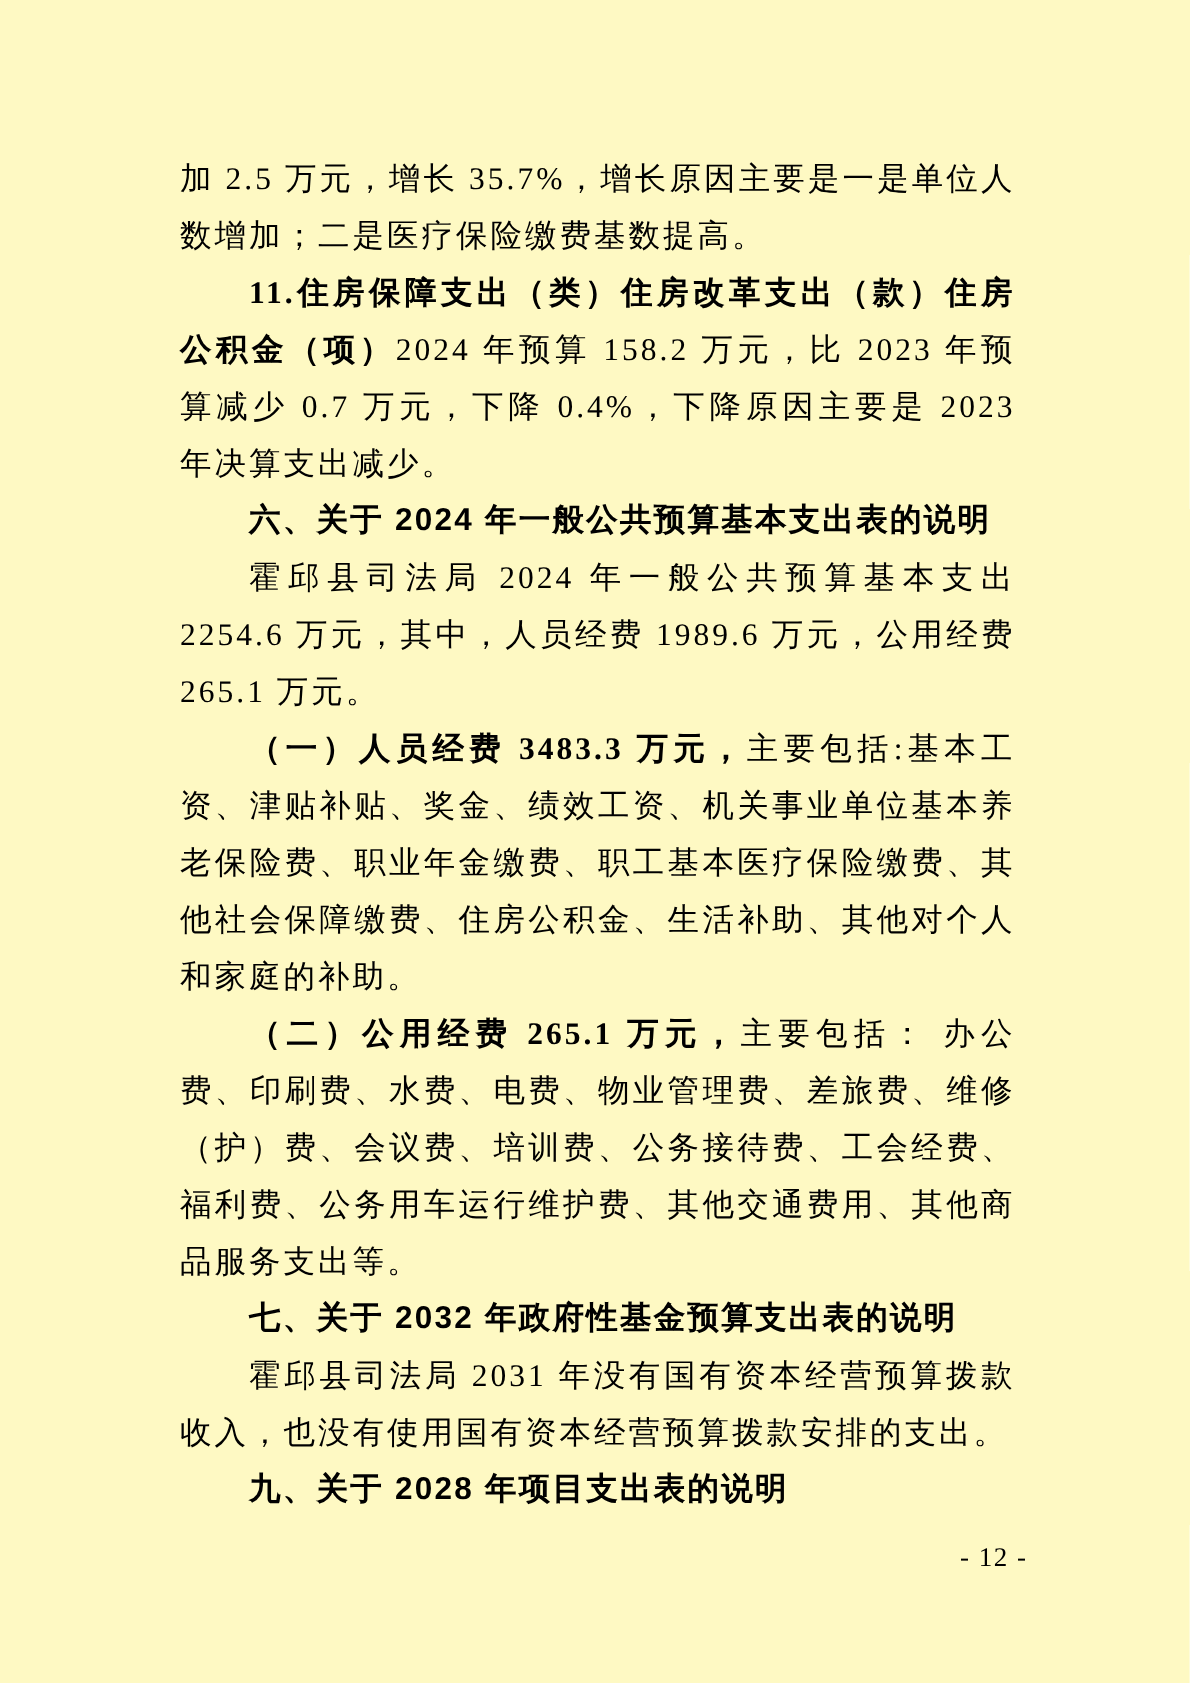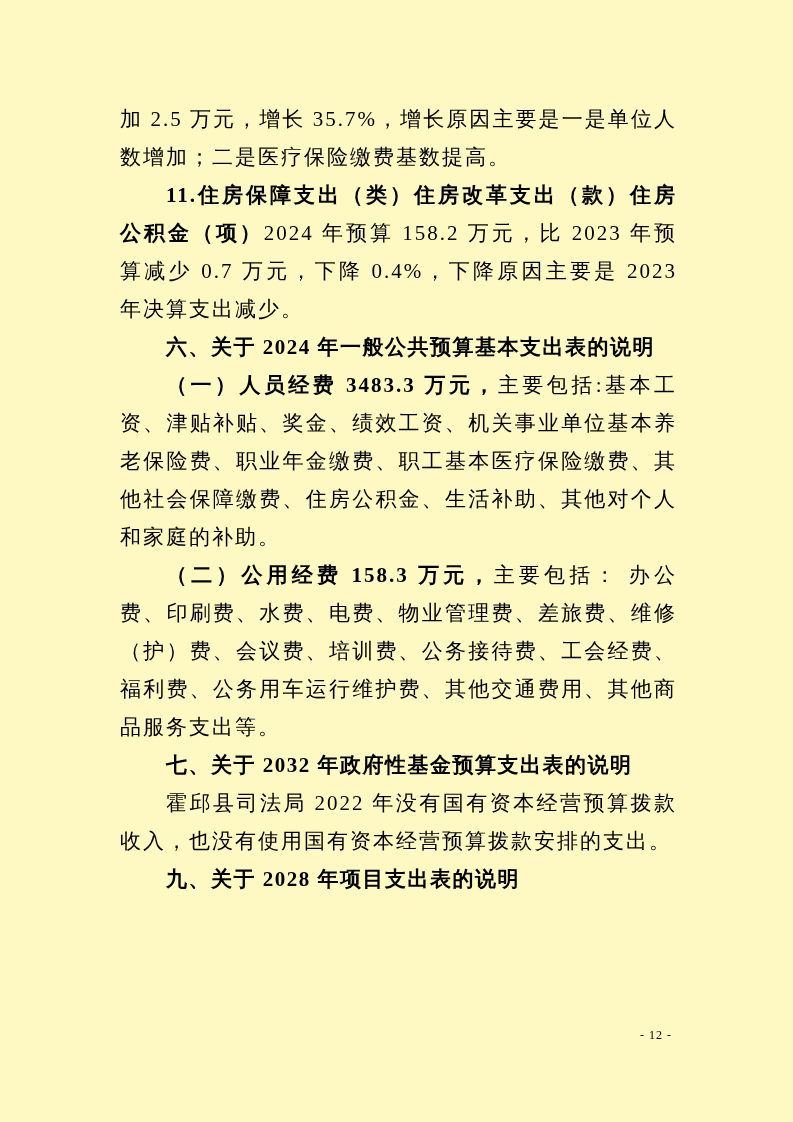--- a/index.html
+++ b/index.html
@@ -28,59 +28,60 @@
     text-align: justify;
   }
   .para {
     margin: 0;
     text-indent: 46px;
   }
   .para.no-indent {
     text-indent: 0;
   }
   .heading {
-    font-family: Liberation Serif, serif;
+    font-family: Liberation Sans, sans-serif;
     font-weight: 700;
     letter-spacing: 1.5px;
   }
   .bold {
     font-weight: 700;
     margin-top: 18px;
   }
   .footer-pagenum {
     position: absolute;
     left: 640px;
     top: 1028px;
     color: #000000;
     font-family: "Liberation Serif", "DejaVu Serif", serif;
-    font-size: 12px;
+    font-size: 18px;
     letter-spacing: 1px;
   }
 </style>
 </head>
 <body>
 
 <div class="page">
   <div class="content">
 
     <p class="para no-indent"><span>加 2.5 万元，增长 35.7%，增长原因主要是一是单位人数增加；二是医疗保险缴费基数提高。</span></p>
 
     <p class="para"><span class="bold">11.住房保障支出（类）住房改革支出（款）住房公积金（项）</span><span>2024 年预算 158.2 万元，比 2023 年预算减少 0.7 万元，下降 0.4%，下降原因主要是 2023 年决算支出减少。</span></p>
 
     <p class="para heading"><span>六、关于 2024 年一般公共预算基本支出表的说明</span></p>
 
+    <p class="para"><span>霍邱县司法局 2024 年一般公共预算基本支出 2254.6 万元，其中，人员经费 1989.6 万元，公用经费 265.1 万元。</span></p>
 
     <p class="para"><span class="bold">（一）人员经费 3483.3 万元，</span><span>主要包括:基本工资、津贴补贴、奖金、绩效工资、机关事业单位基本养老保险费、职业年金缴费、职工基本医疗保险缴费、其他社会保障缴费、住房公积金、生活补助、其他对个人和家庭的补助。</span></p>
 
-    <p class="para"><span class="bold">（二）公用经费 158.3 万元，</span><span>主要包括： 办公费、印刷费、水费、电费、物业管理费、差旅费、维修（护）费、会议费、培训费、公务接待费、工会经费、福利费、公务用车运行维护费、其他交通费用、其他商品服务支出等。</span></p>
+    <p class="para"><span class="bold">（二）公用经费 265.1 万元，</span><span>主要包括： 办公费、印刷费、水费、电费、物业管理费、差旅费、维修（护）费、会议费、培训费、公务接待费、工会经费、福利费、公务用车运行维护费、其他交通费用、其他商品服务支出等。</span></p>
 
     <p class="para heading"><span>七、关于 2032 年政府性基金预算支出表的说明</span></p>
 
 
 
-    <p class="para"><span>霍邱县司法局 2022 年没有国有资本经营预算拨款收入，也没有使用国有资本经营预算拨款安排的支出。</span></p>
+    <p class="para"><span>霍邱县司法局 2031 年没有国有资本经营预算拨款收入，也没有使用国有资本经营预算拨款安排的支出。</span></p>
 
     <p class="para heading"><span>九、关于 2028 年项目支出表的说明</span></p>
 
   </div>
 
   <div class="footer-pagenum">- 12 -</div>
 </div>
 
 </body></html>

